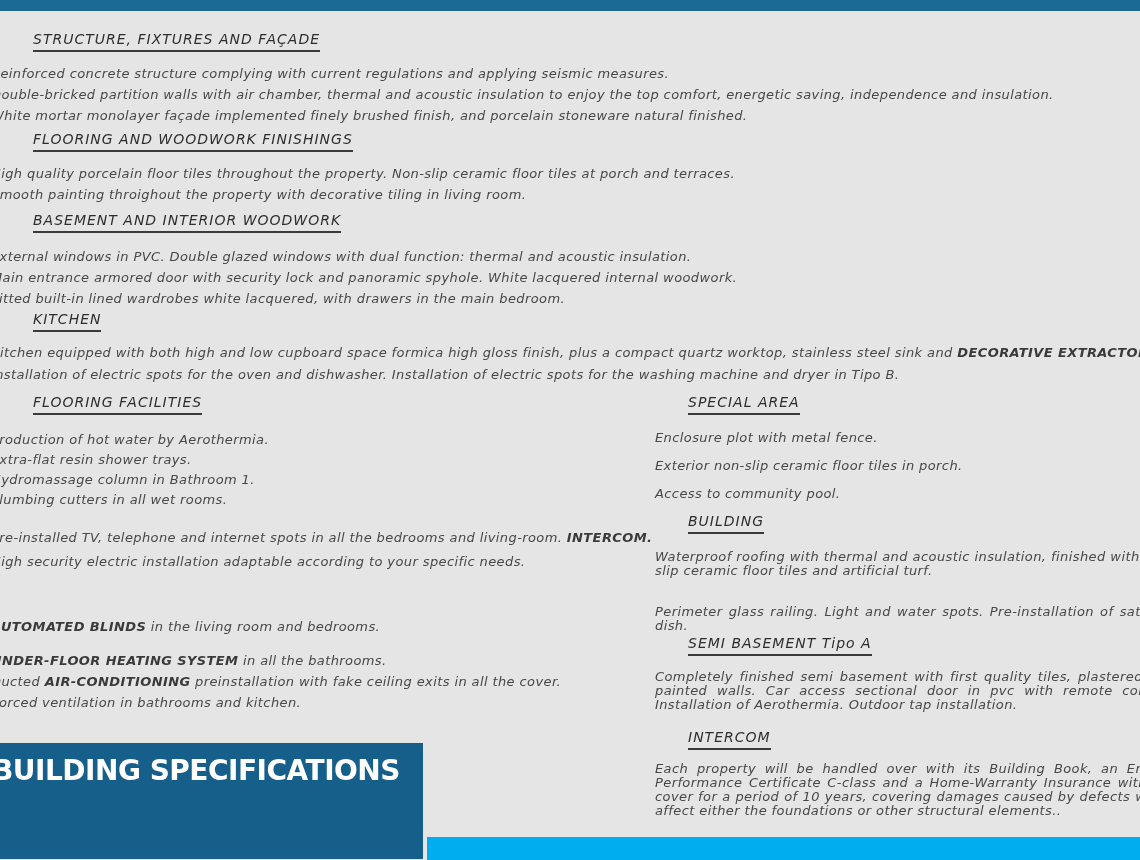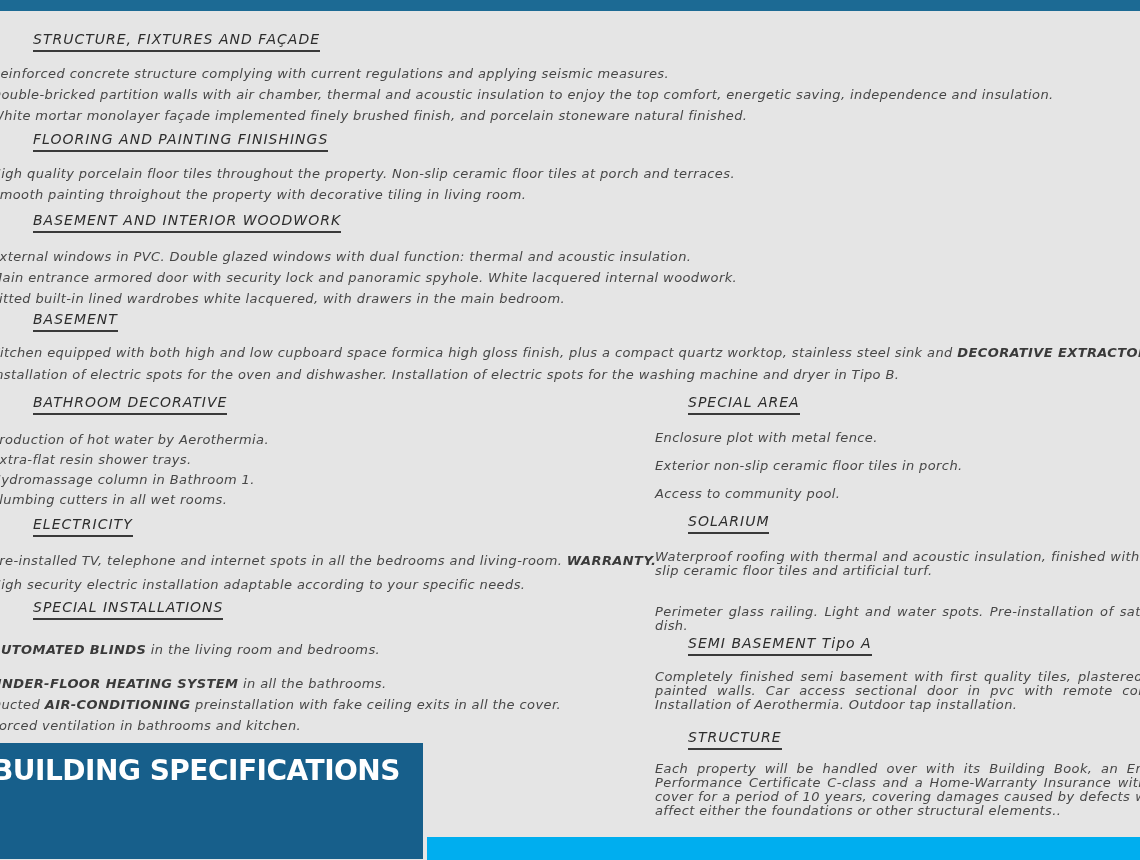--- a/index.html
+++ b/index.html
@@ -58,98 +58,96 @@
   <section class="sec fullw sec-structure" style="top:29px">
     <div class="h"><span class="hu">STRUCTURE, FIXTURES AND FAÇADE</span></div>
     <div class="lines">
       <p class="t">Reinforced concrete structure complying with current regulations and applying seismic measures.</p>
       <p class="t">Double-bricked partition walls with air chamber, thermal and acoustic insulation to enjoy the top comfort, energetic saving, independence and insulation.</p>
       <p class="t">White mortar monolayer façade implemented finely brushed finish, and porcelain stoneware natural finished.</p>
     </div>
   </section>
 
   <section class="sec fullw sec-flooring" style="top:129px">
-    <div class="h"><span class="hu">FLOORING AND PAINTING FINISHINGS</span></div>
+    <div class="h"><span class="hu">FLOORING AND WOODWORK FINISHINGS</span></div>
     <div class="lines">
       <p class="t">High quality porcelain floor tiles throughout the property. Non-slip ceramic floor tiles at porch and terraces.</p>
       <p class="t">Smooth painting throighout the property with decorative tiling in living room.</p>
     </div>
   </section>
 
   <section class="sec fullw sec-woodwork" style="top:210px">
     <div class="h"><span class="hu">BASEMENT AND INTERIOR WOODWORK</span></div>
     <div class="lines">
       <p class="t">External windows in PVC. Double glazed windows with dual function: thermal and acoustic insulation.</p>
       <p class="t">Main entrance armored door with security lock and panoramic spyhole. White lacquered internal woodwork.</p>
       <p class="t">Fitted built-in lined wardrobes white lacquered, with drawers in the main bedroom.</p>
     </div>
   </section>
 
   <section class="sec fullw sec-kitchen" style="top:309px">
-    <div class="h"><span class="hu">BASEMENT</span></div>
+    <div class="h"><span class="hu">KITCHEN</span></div>
     <div class="lines">
       <p class="t"><span>Kitchen equipped with both high and low cupboard space formica high gloss finish, plus a compact quartz worktop, stainless steel sink and </span><span class="bb">DECORATIVE EXTRACTOR HOOD.</span></p>
       <p class="t">Installation of electric spots for the oven and dishwasher. Installation of electric spots for the washing machine and dryer in Tipo B.</p>
     </div>
   </section>
 
   <section class="sec leftcol sec-bathroom" style="top:392px">
-    <div class="h"><span class="hu">BATHROOM DECORATIVE</span></div>
+    <div class="h"><span class="hu">FLOORING FACILITIES</span></div>
     <div class="lines">
       <p class="t">Production of hot water by Aerothermia.</p>
       <p class="t">Extra-flat resin shower trays.</p>
       <p class="t">Hydromassage column in Bathroom 1.</p>
       <p class="t">Plumbing cutters in all wet rooms.</p>
     </div>
   </section>
 
   <section class="sec leftcol sec-electric" style="top:514px">
-    <div class="h"><span class="hu">ELECTRICITY</span></div>
     <div class="lines">
-      <p class="t"><span>Pre-installed TV, telephone and internet spots in all the bedrooms and living-room. </span><span class="bb">WARRANTY.</span></p>
+      <p class="t"><span>Pre-installed TV, telephone and internet spots in all the bedrooms and living-room. </span><span class="bb">INTERCOM.</span></p>
       <p class="t">High security electric installation adaptable according to your specific needs.</p>
     </div>
   </section>
 
   <section class="sec leftcol sec-special" style="top:597px">
-    <div class="h"><span class="hu">SPECIAL INSTALLATIONS</span></div>
     <div class="lines">
       <p class="t gap"><span class="bb">AUTOMATED BLINDS</span><span> in the living room and bedrooms.</span></p>
       <p class="t"><span class="bb">UNDER-FLOOR HEATING SYSTEM</span><span> in all the bathrooms.</span></p>
       <p class="t"><span>Ducted </span><span class="bb">AIR-CONDITIONING</span><span> preinstallation with fake ceiling exits in all the cover.</span></p>
       <p class="t">Forced ventilation in bathrooms and kitchen.</p>
     </div>
   </section>
 
   <section class="sec rightcol sec-garden" style="top:392px">
     <div class="h"><span class="hu">SPECIAL AREA</span></div>
     <div class="lines">
       <p class="t">Enclosure plot with metal fence.</p>
       <p class="t">Exterior non-slip ceramic floor tiles in porch.</p>
       <p class="t">Access to community pool.</p>
     </div>
   </section>
 
   <section class="sec rightcol sec-solarium" style="top:511px">
-    <div class="h"><span class="hu">SOLARIUM</span></div>
+    <div class="h"><span class="hu">BUILDING</span></div>
     <div class="lines">
       <p class="t wrap p1">Waterproof roofing with thermal and acoustic insulation, finished with non-slip ceramic floor tiles and artificial turf.</p>
       <p class="t wrap">Perimeter glass railing. Light and water spots. Pre-installation of satellite dish.</p>
     </div>
   </section>
 
   <section class="sec rightcol sec-semi" style="top:633px">
     <div class="h"><span class="hu">SEMI BASEMENT Tipo A</span></div>
     <div class="lines">
       <p class="t wrap">Completely finished semi basement with first quality tiles, plastered and painted walls. Car access sectional door in pvc with remote control. Installation of Aerothermia. Outdoor tap installation.</p>
     </div>
   </section>
 
   <section class="sec rightcol sec-warranty" style="top:727px">
-    <div class="h"><span class="hu">STRUCTURE</span></div>
+    <div class="h"><span class="hu">INTERCOM</span></div>
     <div class="lines">
       <p class="t wrap">Each property will be handled over with its Building Book, an Energy Performance Certificate C-class and a Home-Warranty Insurance with full cover for a period of 10 years, covering damages caused by defects which affect either the foundations or other structural elements..</p>
     </div>
   </section>
 
   <div class="title-box">
     <div class="txt">BUILDING SPECIFICATIONS</div>
   </div>
 
   <div class="bottom-bar"></div>

